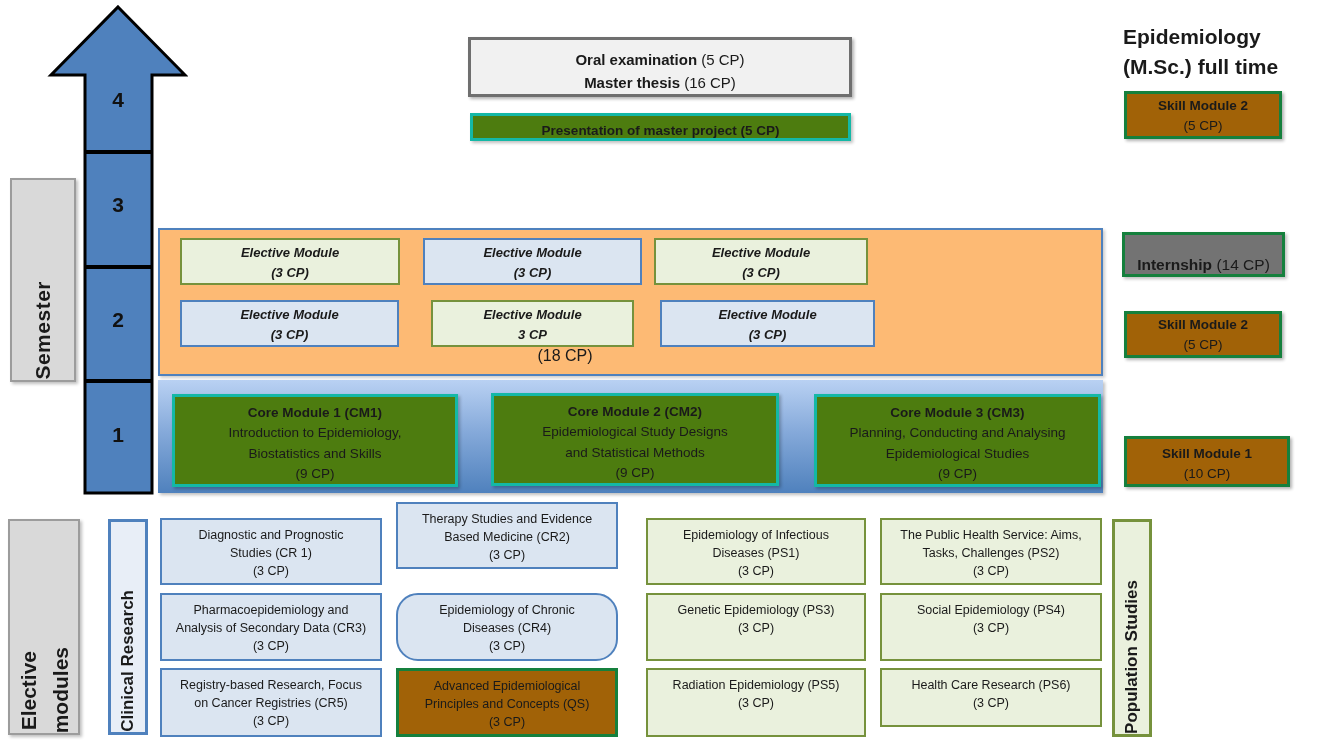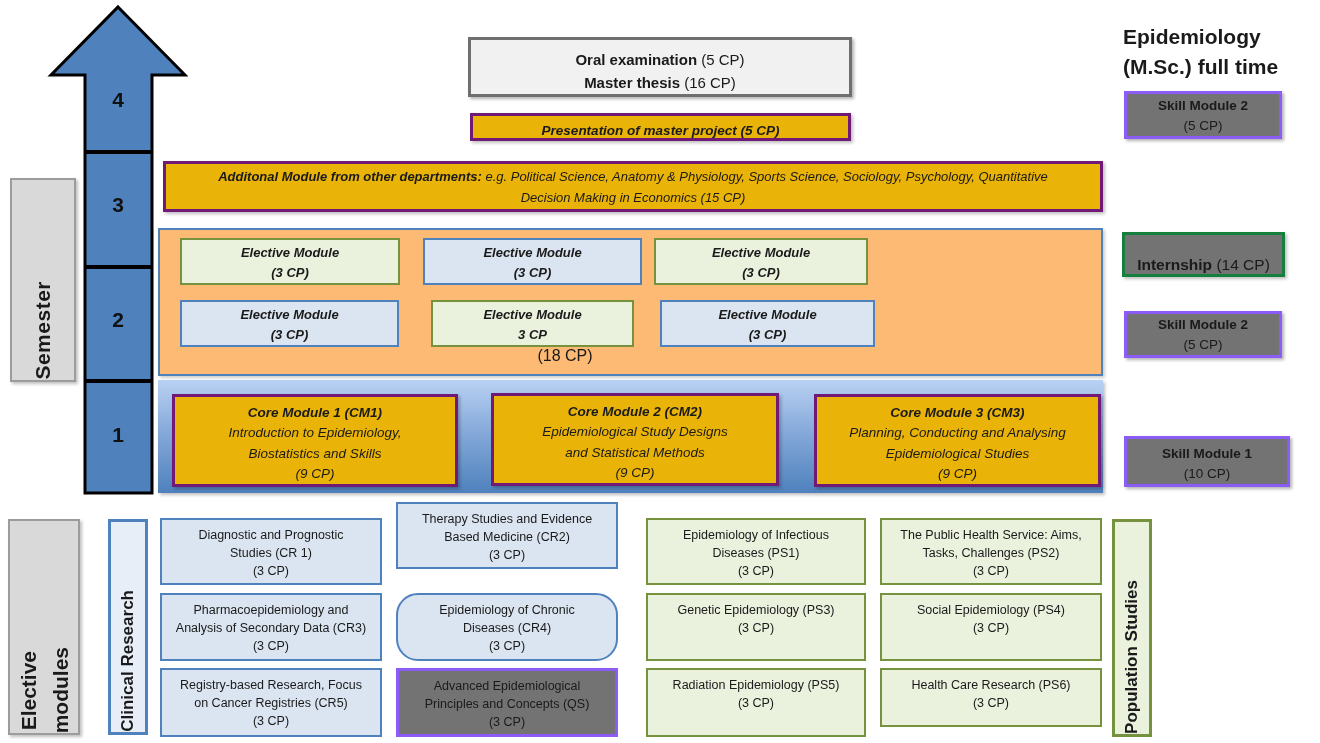--- a/index.html
+++ b/index.html
@@ -6,24 +6,24 @@
   #canvas {
     position:relative; width:1320px; height:743px; background:#ffffff;
     font-family:"Liberation Sans", sans-serif; color:#1a1a1a; overflow:hidden;
   }
   .abs { position:absolute; box-sizing:border-box; }
   .ctr { display:flex; flex-direction:column; align-items:center; justify-content:flex-end; text-align:center; }
   .topalign { display:flex; flex-direction:column; align-items:center; justify-content:flex-start; text-align:center; }
   .pre { white-space:pre-line; }
 
   
-  .yellow  { background:#eab308; border:3px solid #701a75; box-shadow:2px 2px 3px rgba(0,0,0,.25);font-style:italic; }
+  .yellow  { background:#4d7c0f; border:3px solid #14b8a6; box-shadow:2px 2px 3px rgba(0,0,0,.25); }
   .grayBig { background:#f1f1f1; border:3px solid #6f6f6f; box-shadow:2px 2px 3px rgba(0,0,0,.3); }
   .grayInt { background:#737373; border:3px solid #15803d; box-shadow:2px 2px 3px rgba(0,0,0,.25); }
-  .blackBx { background:#737373; border:3px solid #8b5cf6; box-shadow:2px 2px 3px rgba(0,0,0,.3); }
+  .blackBx { background:#a16207; border:3px solid #15803d; box-shadow:2px 2px 3px rgba(0,0,0,.3); }
   .blueMod { background:#dbe5f1; border:2.5px solid #4f81bd; }
   .greenMod{ background:#eaf1dd; border:2.5px solid #76923c; }
   .grayLbl { background:#d9d9d9; border:2px solid #9c9c9c; box-shadow:2px 2px 3px rgba(0,0,0,.25); }
   .container2 { background:#fdba74; border:2.5px solid #4f81bd; box-shadow:2px 2px 3px rgba(0,0,0,.2); }
   .coreBand { background:linear-gradient(180deg,#b9d1f3 0%, #86aada 45%, #4f81bd 100%); box-shadow:2px 2px 3px rgba(0,0,0,.25); }
 
   .vert { writing-mode:vertical-rl; transform:rotate(180deg); }
   .b { font-weight:bold; }
   .bi { font-weight:bold; font-style:italic; }
 
@@ -58,23 +58,20 @@
 
   <div class="abs grayBig ctr" style="left:468px; top:37px; width:384px; height:60px; font-size:15px; line-height:1.55;">
     <div><span class="b">Oral examination</span><span> (5 CP)</span></div>
     <div><span class="b">Master thesis</span><span> (16 CP)</span></div>
   </div>
 
   <div class="abs yellow ctr" style="left:470px; top:113px; width:381px; height:28px; font-size:13.5px;">
     <span class="b">Presentation of master project (5 CP)</span>
   </div>
 
-  <div class="abs yellow ctr" style="left:163px; top:161px; width:940px; height:51px; font-size:13px; line-height:1.6; padding:0 38px;">
-    <div><span class="b">Additonal Module from other departments:</span><span> e.g. Political Science, Anatomy &amp; Physiology, Sports Science, Sociology, Psychology, Quantitative Decision Making in Economics  (15 CP)</span></div>
-  </div>
 
   <div class="abs container2" style="left:158px; top:228px; width:945px; height:148px;">
     <div class="abs greenMod ctr elecBox" style="left:20px;  top:8px;  width:220px; height:47px;">
       <span class="bi">Elective Module</span>
       <span class="bi">(3 CP)</span>
     </div>
     <div class="abs blueMod ctr elecBox" style="left:263px; top:8px;  width:219px; height:47px;">
       <span class="bi">Elective Module</span>
       <span class="bi">(3 CP)</span>
     </div>

